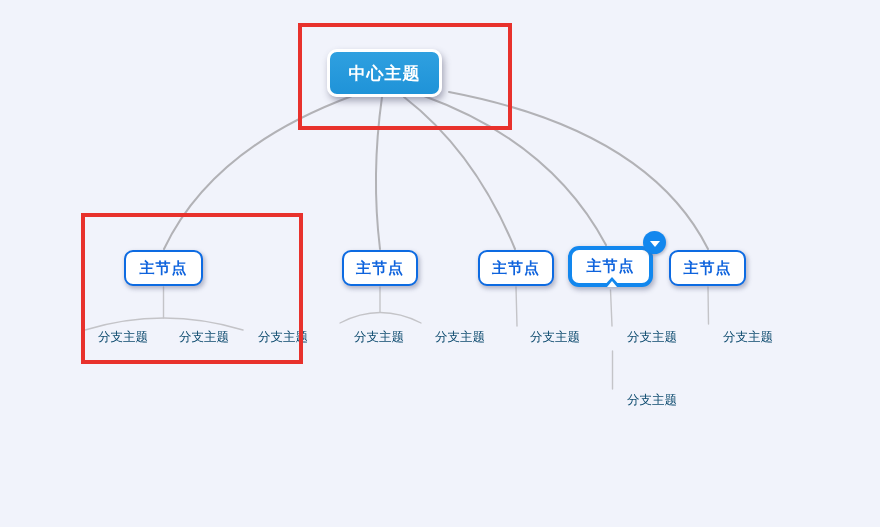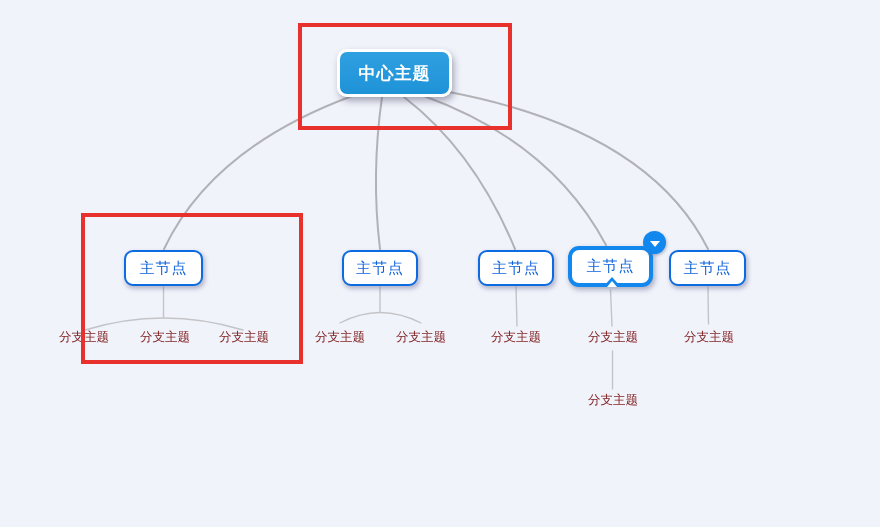--- a/index.html
+++ b/index.html
@@ -8,36 +8,36 @@
     font-family:"Liberation Sans","DejaVu Sans",sans-serif;
     background:#f1f3fb;
     position:relative;
     overflow:hidden;
   }
   #canvas { position:absolute; inset:0; }
   #edges { position:absolute; left:0; top:0; }
 
   
   .central-node {
-    position:absolute; left:337px; top:49px; width:115px; height:48px;
+    position:absolute; left:327px; top:49px; width:115px; height:48px;
     background:linear-gradient(180deg,#2fa0e0 0%,#1f93d8 100%);
     border:3px solid #ffffff; border-radius:10px;
     box-shadow:2px 4px 7px rgba(70,70,100,.45);
     display:flex; align-items:center; justify-content:center;
     color:#ffffff; font-size:17px; font-weight:bold; letter-spacing:1px;
     cursor:pointer;
   }
 
   
   .main-node {
     position:absolute; height:36px;
     background:#ffffff; border:2px solid #0d6be2; border-radius:9px;
     box-shadow:1.5px 2.5px 4px rgba(90,95,130,.4);
     display:flex; align-items:center; justify-content:center;
-    color:#0e63dd; font-size:15px; font-weight:normal; letter-spacing:1px;
+    color:#0e63dd; font-size:15px; font-weight:bold; letter-spacing:1px;
     cursor:pointer;
   }
   .main-node.selected {
     border:4px solid #1287ee; border-radius:11px;
     box-shadow:1.5px 2.5px 5px rgba(90,95,130,.45);
   }
 
   
   .sel-handle {
     position:absolute; left:643px; top:231px; width:23px; height:23px;
@@ -60,22 +60,23 @@
   .n4-notch-inner {
     position:absolute; left:607px; top:281px; width:0; height:0;
     border-left:5px solid transparent; border-right:5px solid transparent;
     border-bottom:6px solid #ffffff;
   }
 
   
   .branch-label {
     position:absolute; top:329px;
     transform:translateX(-50%);
-    font-size:12.5px; color:#7f1d1d; white-space:nowrap;
+    font-size:12.5px; color:#0c4a6e; white-space:nowrap;
     cursor:pointer;
+    margin-left:39px;
   }
   .branch-label.sub { top:392px; }
 
   
   .annotation-rect {
     position:absolute; border:4px solid #e8312c; pointer-events:none;
   }
   #anno1 { left:298px; top:23px;  width:214px; height:107px; }
   #anno2 { left:81px;  top:213px; width:222px; height:151px; }
 

